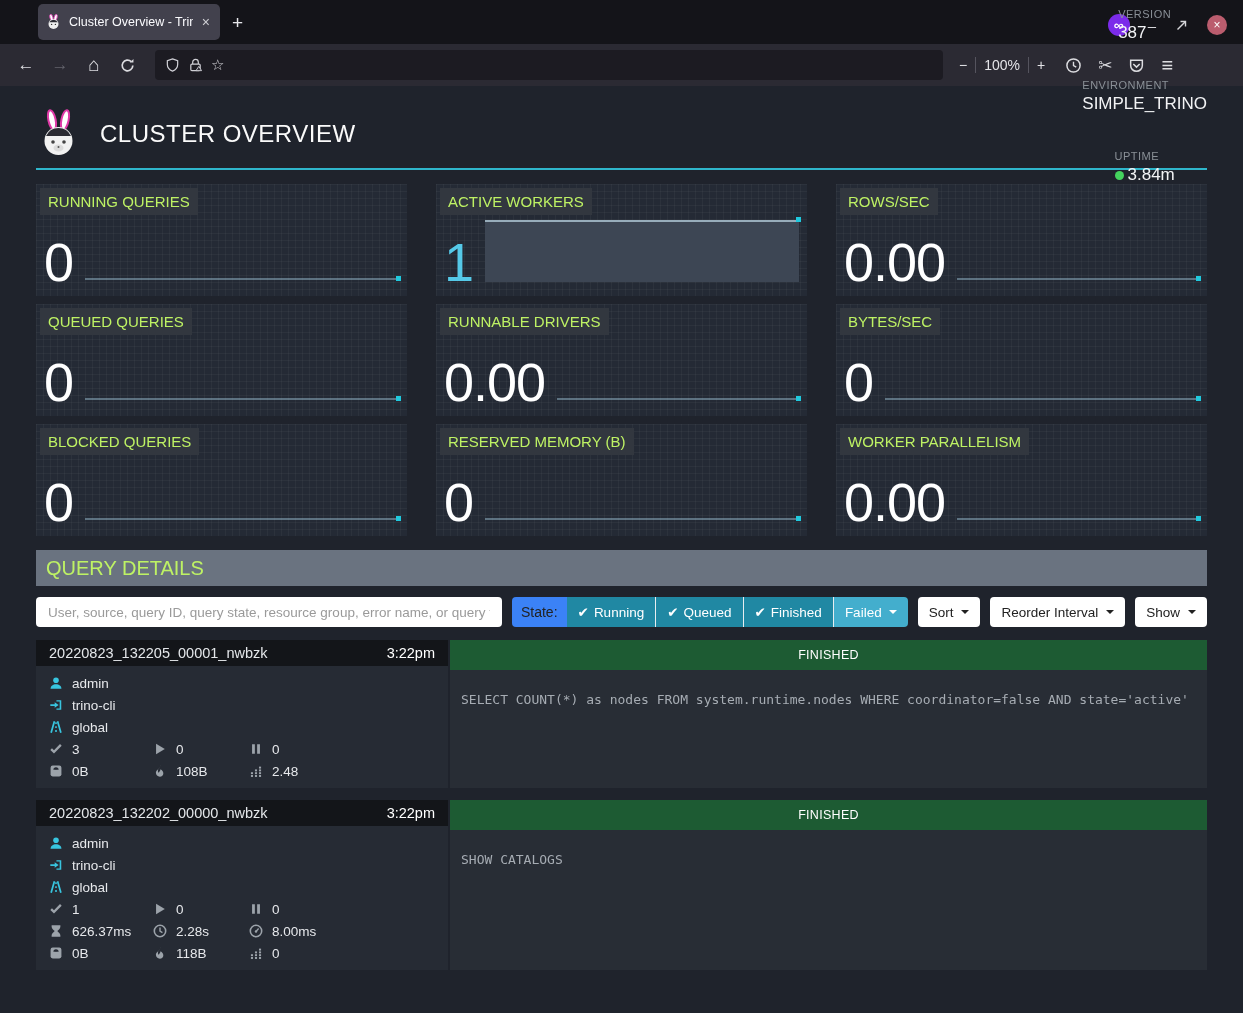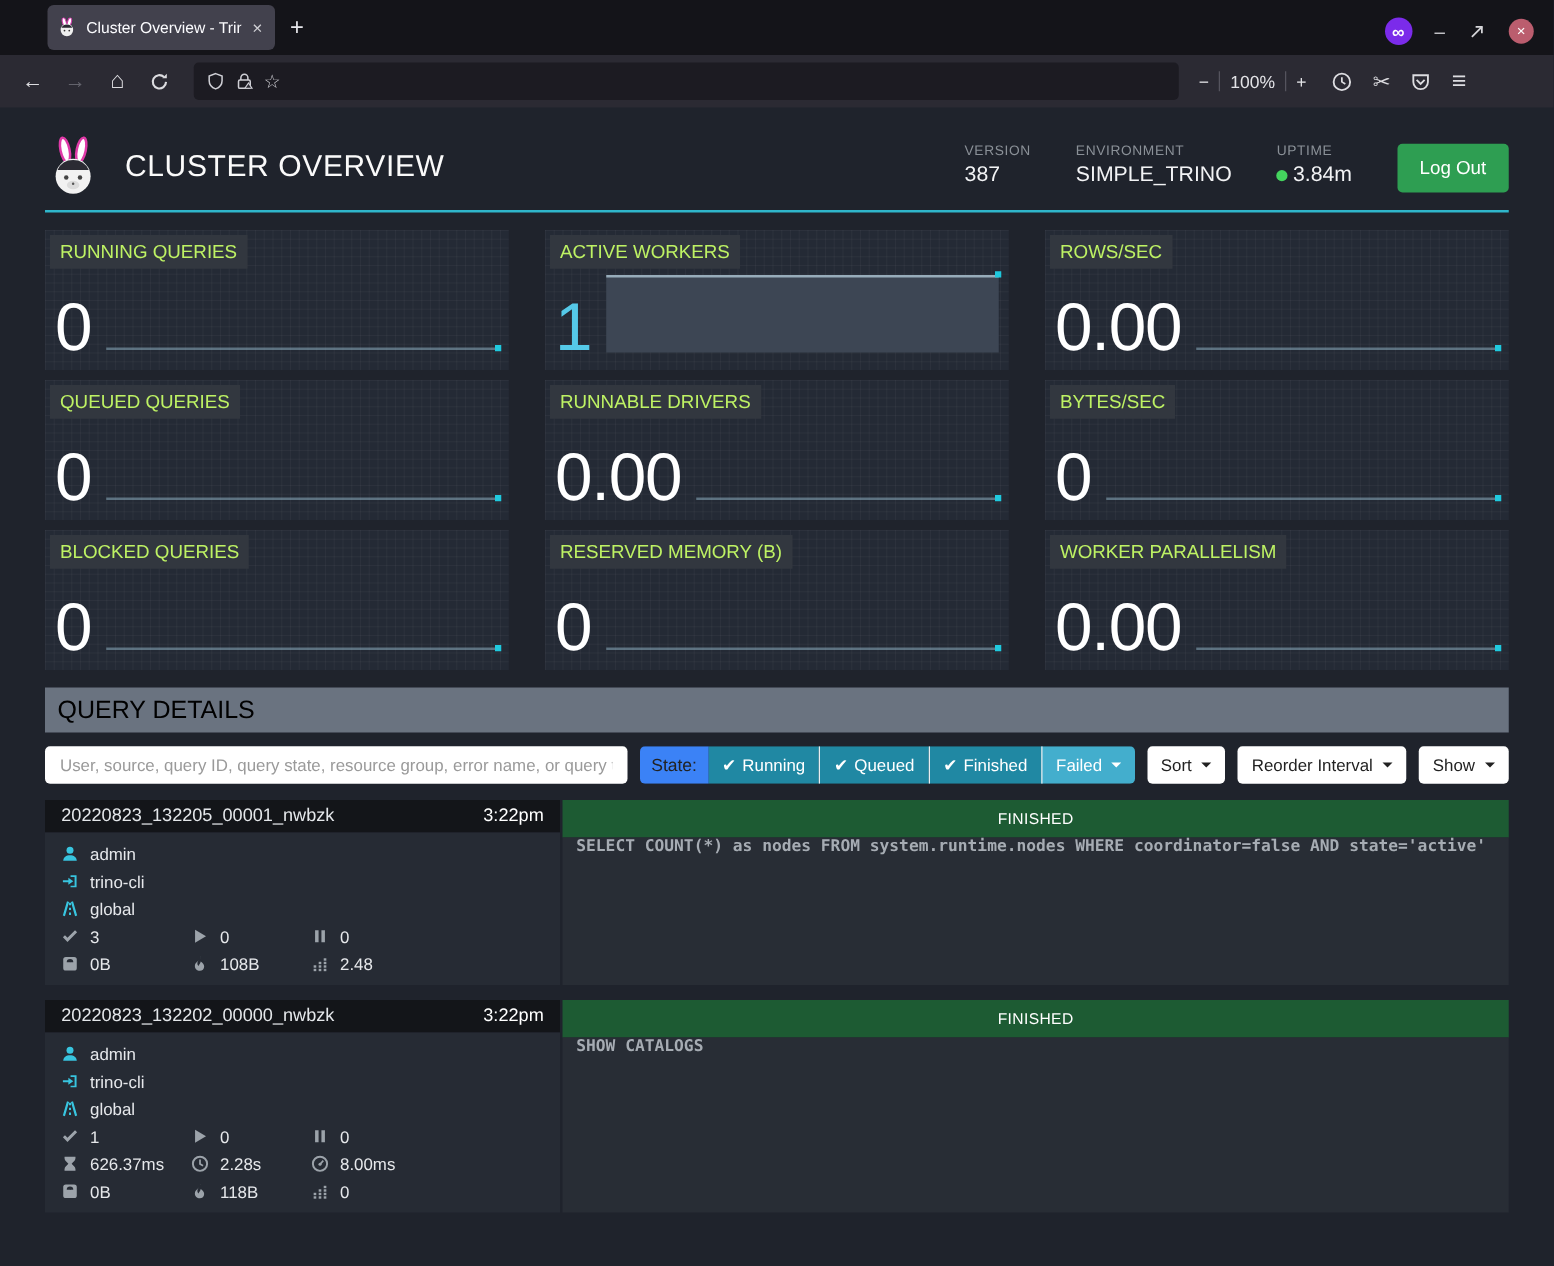--- a/index.html
+++ b/index.html
@@ -32,21 +32,21 @@
   .zoomctl .sep { width:1px; height:16px; background:#55545e; }
   .tb-right { display:flex; align-items:center; gap:16px; margin-left:14px; color:#dcdce0; }
 
   svg.ico { display:block; }
 
   
   .page { width:1243px; height:927px; background:#1f232c; padding:0 36px; }
 
   .hd { margin-top:14px; height:70px; border-bottom:2px solid #2fb6cb; display:flex; align-items:center; }
   .hd-title { font-size:24px; letter-spacing:0.5px; color:#fafafa; margin-left:18px; font-weight:400; }
-  .hd-right { margin-left:auto; display:flex; gap:36px; }
+  .hd-right { margin-left:auto; display:flex; align-items:center; gap:36px;flex-direction:column; }
   .hd-stat .lbl { font-size:11px; color:#8a9097; letter-spacing:0.5px; }
   .hd-stat .val { font-size:17px; color:#f2f3f5; margin-top:3px; }
   .updot { display:inline-block; width:9px; height:9px; border-radius:50%; background:#44d35e; margin-right:4px; }
   .logout { background:#2e9e52; color:#fff; border:none; border-radius:4px; font-size:15px;
             padding:11px 18px; font-family:inherit; }
 
   .tiles { margin-top:14px; display:grid; grid-template-columns:repeat(3,371px); gap:8px 29px; }
   .tile { height:112px; position:relative; display:flex; align-items:flex-end; padding:0 6px 8px 8px;
           background-color:#242a35;
           background-image:linear-gradient(rgba(255,255,255,0.035) 1px, transparent 1px),
@@ -56,21 +56,21 @@
                 font-size:15px; padding:5px 8px; }
   .tile .big { font-size:54px; line-height:0.95; color:#ffffff; font-weight:400; letter-spacing:-1px; }
   .tile.accent .big { color:#55c9e8; }
   .spark { position:relative; flex:1; align-self:stretch; margin-left:12px; }
   .spark .zline { position:absolute; left:0; right:4px; bottom:8px; height:2px; background:rgba(150,185,205,0.5); }
   .spark .zdot { position:absolute; right:0; bottom:7px; width:5px; height:5px; background:#1fc9de; }
   .spark .fill { position:absolute; left:0; right:2px; top:36px; bottom:6px; background:#3d4654;
                  border-top:2px solid rgba(190,215,230,0.7); }
   .spark .fdot { position:absolute; right:0; top:33px; width:5px; height:5px; background:#1fc9de; }
 
-  .qd-header { margin-top:14px; height:36px; background:#6a7380; color:#000000; font-size:20px;
+  .qd-header { margin-top:14px; height:36px; background:#6a7380; color:#bef264; font-size:20px;
                line-height:36px; padding:0 10px; }
 
   .qd-toolbar { margin-top:11px; display:flex; height:30px; }
   .search { flex:1; height:30px; border:none; border-radius:4px; padding:0 12px; font-size:13.5px;
             font-family:inherit; color:#333; background:#fff; }
   .search::placeholder { color:#9a9a9a; }
   .stategrp { display:flex; margin-left:10px; border-radius:4px; overflow:hidden; }
   .state-label { background:#3b82f6; color:#222; font-size:14px; padding:0 9px; line-height:30px; }
   .stbtn { border:none; font-family:inherit; font-size:13.5px; color:#fff; padding:0 11px;
            display:flex; align-items:center; gap:5px; border-left:1px solid #e8edf0; }
@@ -90,21 +90,21 @@
   .q-left-bd { background:#262b34; padding:6px 13px 6px; font-size:13.5px; color:#e6e8eb; }
   .iline { display:flex; align-items:center; gap:9px; height:22px; }
   .sline { display:grid; grid-template-columns:104px 96px auto; height:22px; }
   .scell { display:flex; align-items:center; gap:9px; }
   .cyan { color:#38c5df; }
   .gray { color:#9ca3aa; }
   .q-right { flex:1; display:flex; flex-direction:column; }
   .q-status { height:30px; background:#1d5b33; color:#fff; text-align:center; line-height:30px;
               font-size:12.5px; letter-spacing:0.3px; }
   .q-sql { flex:1; background:#282d35; color:#a6acb3; font-family:"DejaVu Sans Mono", monospace;
-           font-size:13px; padding:0 11px; white-space:pre-wrap;font-weight:bold; }
+           font-size:13px; padding:22px 11px; white-space:pre-wrap; }
 </style>
 </head>
 <body>
 
 <div class="tabbar">
   <div class="tab">
     <svg class="ico" width="16" height="16" viewBox="0 0 16 16">
       <ellipse cx="5.4" cy="3.6" rx="1.5" ry="3.4" fill="#fff" stroke="#d63daf" stroke-width="0.8" transform="rotate(-14 5.4 3.6)"></ellipse>
       <ellipse cx="9.6" cy="3.6" rx="1.5" ry="3.4" fill="#fff" stroke="#d63daf" stroke-width="0.8" transform="rotate(14 9.6 3.6)"></ellipse>
       <circle cx="7.5" cy="10" r="5" fill="#efefef"></circle>

